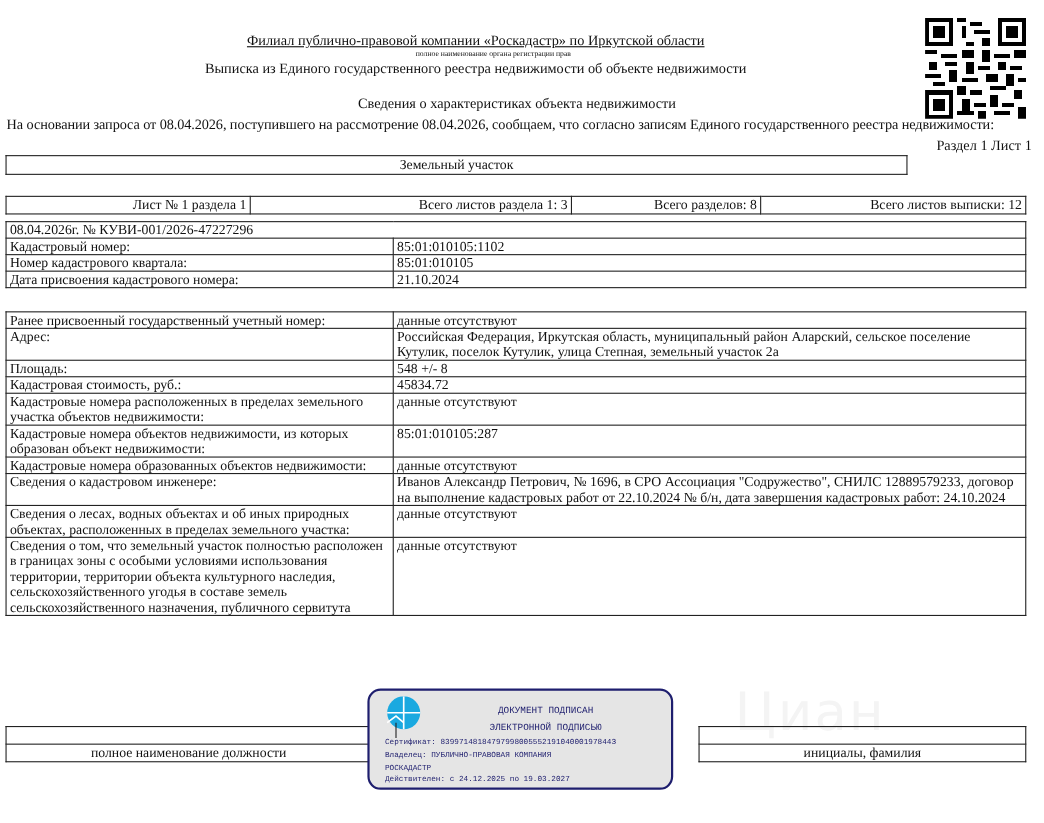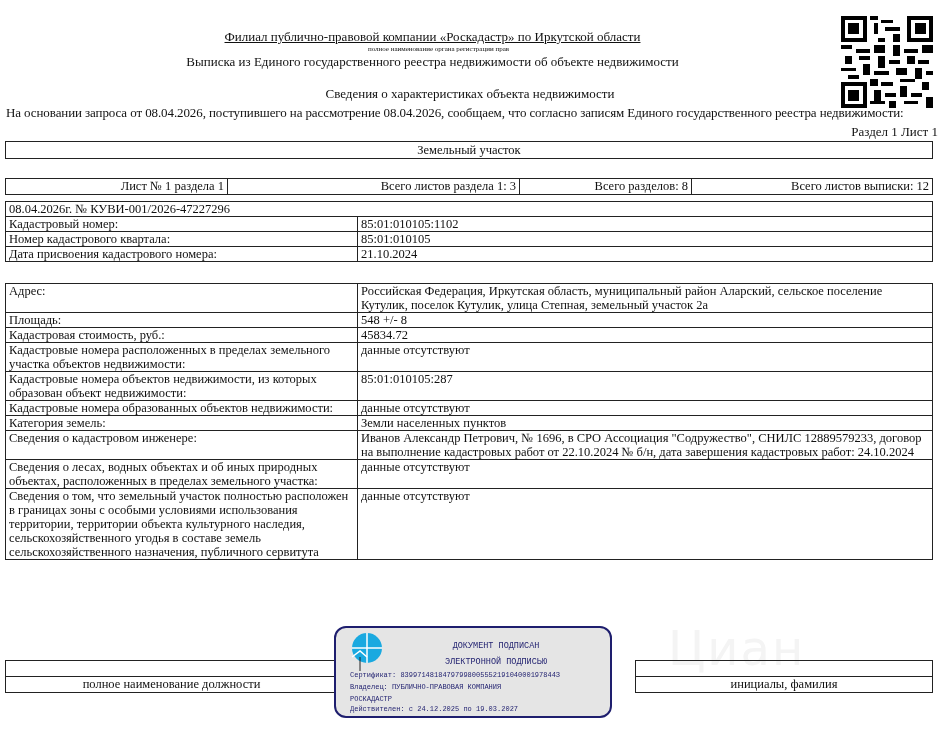--- a/index.html
+++ b/index.html
@@ -4,32 +4,32 @@
 <style>
   html, body { margin: 0; padding: 0; background: #ffffff; }
   body {
     width: 949px; height: 748px; position: relative; overflow: hidden;
     font-family: "Liberation Serif", "DejaVu Serif", serif; color: #111;
   }
   .abs { position: absolute; }
   .center { text-align: center; }
 
   .org-name { left: 0; width: 865px; top: 29px; font-size: 13px; text-decoration: underline; }
-  .org-caption { left: 6px; width: 865px; top: 45px; font-size: 7px; }
+  .org-caption { left: 16px; width: 865px; top: 45px; font-size: 7px; }
   .doc-title { left: 0; width: 865px; top: 54px; font-size: 13px; }
   .section-title { left: 0; width: 940px; top: 86px; font-size: 13px; }
   .basis { left: 6px; top: 105px; font-size: 13px; white-space: nowrap; letter-spacing: -0.1px; }
   .section-ref { right: 11px; top: 124px; font-size: 13px; }
 
   .qr { left: 841px; top: 16px; width: 92px; height: 92px; }
 
   table { border-collapse: collapse; position: absolute; }
   td { border: 1.5px solid #222; padding: 0 3px; font-size: 12.5px; line-height: 14px; vertical-align: top; }
 
-  .t-type { left: 5px; top: 141px; width: 928px; }
+  .t-type { left: 5px; top: 141px; width: 820px; }
   .t-type td { text-align: center; height: 16px; line-height: 16px; }
 
   .t-sheets { left: 5px; top: 178px; width: 928px; }
   .t-sheets td { text-align: right; height: 15px; line-height: 15px; }
 
   .t-head { left: 5px; top: 201px; width: 928px; }
   .t-head td { height: 14px; }
   .t-head td.c1 { width: 345px; }
 
   .t-main { left: 5px; top: 283px; width: 928px; }
@@ -149,20 +149,24 @@
   </tr>
   <tr>
     <td class="c1">Дата присвоения кадастрового номера:</td>
     <td>21.10.2024</td>
   </tr>
 </tbody>
   </table>
 
 <table class="t-main">
   <tbody>
+      <tr>
+        <td class="c1">Ранее присвоенный государственный учетный номер:</td>
+        <td>данные отсутствуют</td>
+      </tr>
   <tr>
         <td class="c1">Адрес:</td>
         <td>Российская Федерация, Иркутская область, муниципальный район Аларский, сельское поселение Кутулик, поселок Кутулик, улица Степная, земельный участок 2а</td>
       </tr>
   <tr>
         <td class="c1">Площадь:</td>
         <td>548 +/- 8</td>
       </tr>
   <tr>
         <td class="c1">Кадастровая стоимость, руб.:</td>
@@ -172,24 +176,20 @@
         <td class="c1">Кадастровые номера расположенных в пределах земельного участка объектов недвижимости:</td>
         <td>данные отсутствуют</td>
       </tr>
   <tr>
         <td class="c1">Кадастровые номера объектов недвижимости, из которых образован объект недвижимости:</td>
         <td>85:01:010105:287</td>
       </tr>
   <tr>
         <td class="c1">Кадастровые номера образованных объектов недвижимости:</td>
         <td>данные отсутствуют</td>
-      </tr>
-  <tr>
-        <td class="c1">Категория земель:</td>
-        <td>Земли населенных пунктов</td>
       </tr>
   <tr>
         <td class="c1">Сведения о кадастровом инженере:</td>
         <td>Иванов Александр Петрович, № 1696, в СРО Ассоциация "Содружество", СНИЛС 12889579233, договор на выполнение кадастровых работ от 22.10.2024 № б/н, дата завершения кадастровых работ: 24.10.2024</td>
       </tr>
   <tr>
         <td class="c1">Сведения о лесах, водных объектах и об иных природных объектах, расположенных в пределах земельного участка:</td>
         <td>данные отсутствуют</td>
       </tr>
   <tr>

